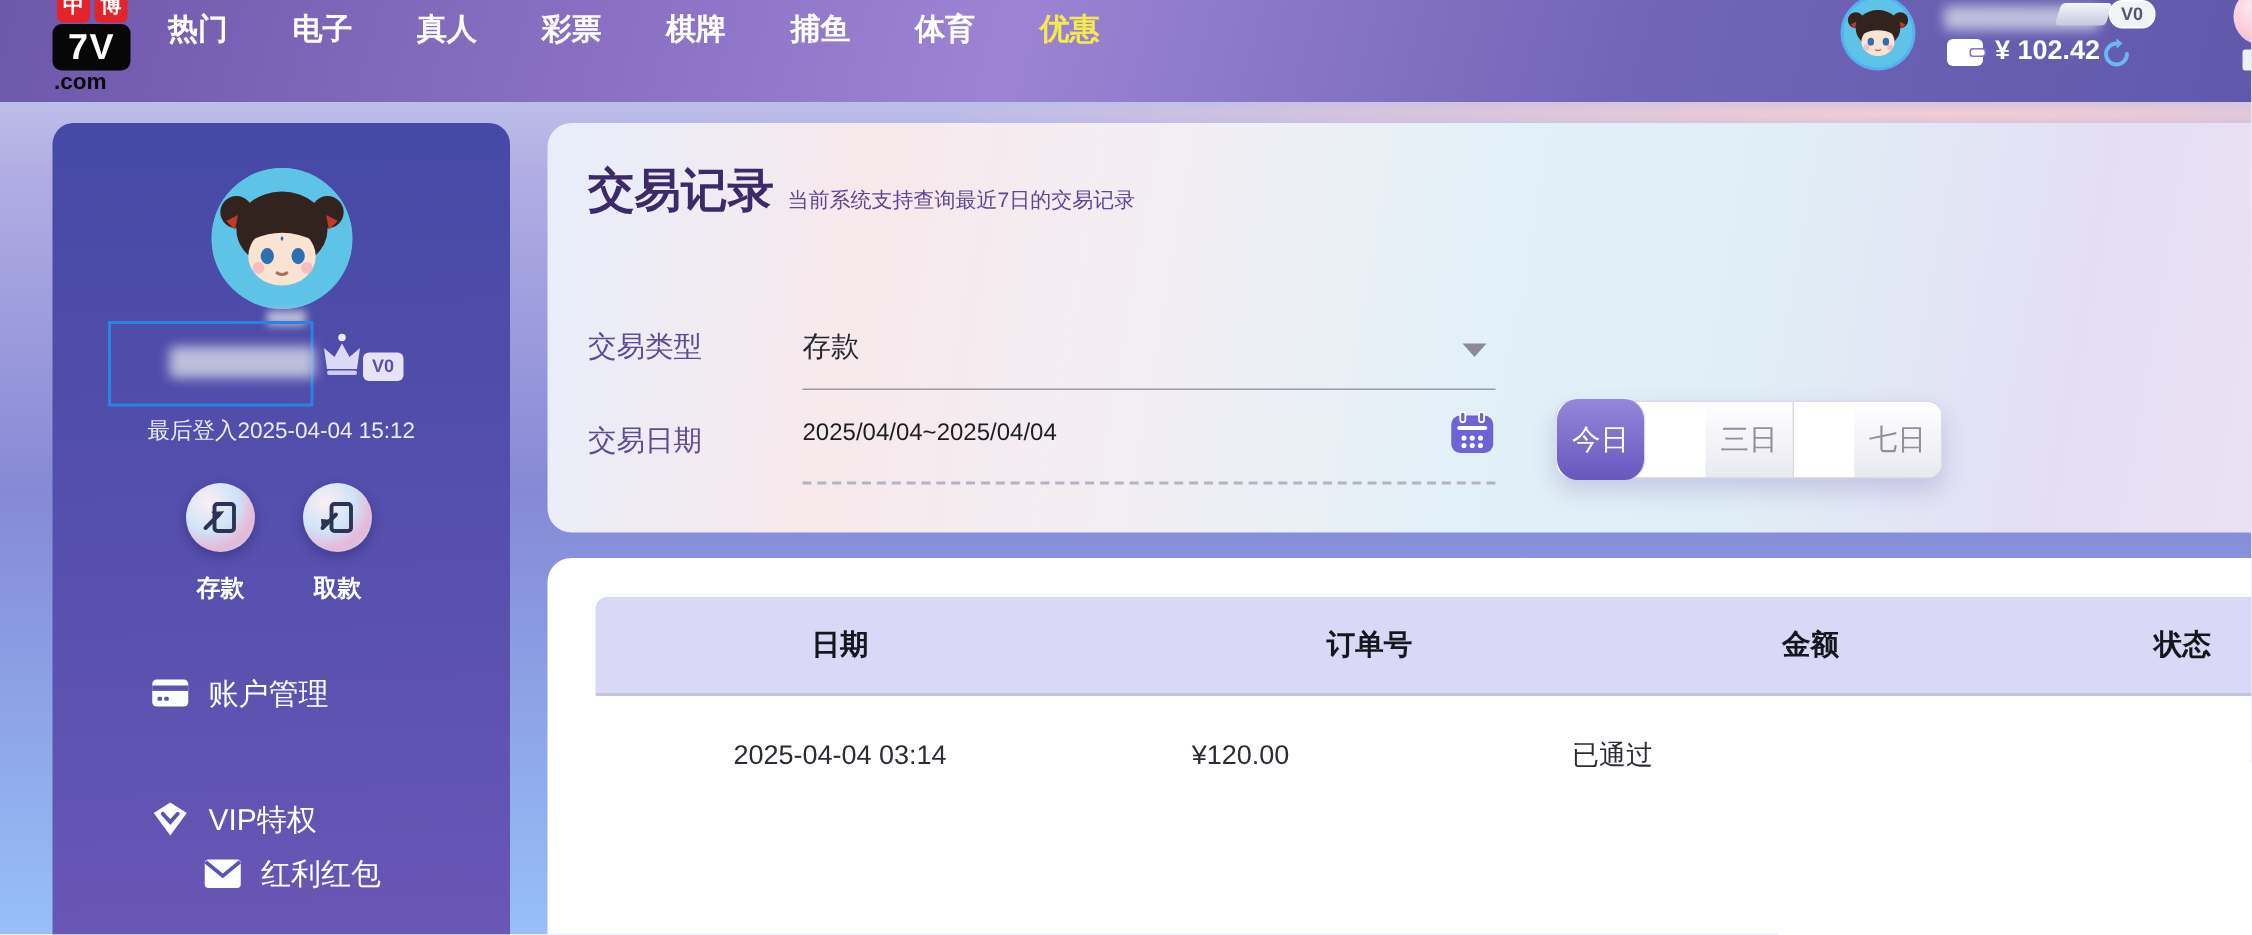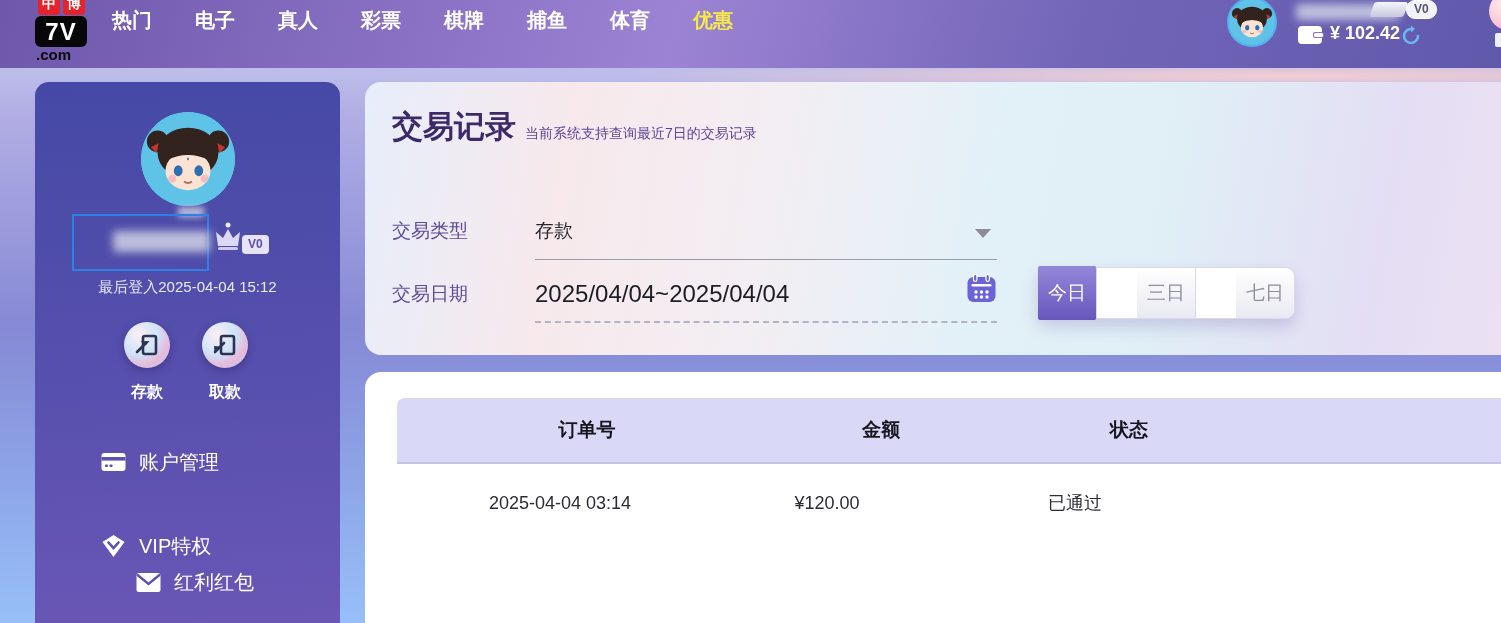--- a/index.html
+++ b/index.html
@@ -70,34 +70,34 @@
   .filter-card { position:absolute; left:365px; top:82px; width:1140px; height:273px; z-index:3;
     border-radius:16px 0 0 16px;
     background:linear-gradient(100deg,#e7eefb 0%,#f7e9ec 18%,#f3eef3 35%,#e2f1f8 55%,#e0eef6 70%,#e4def4 88%,#ece1f3 100%); }
   .title-row { position:absolute; left:27px; top:24px; display:flex; align-items:flex-end; gap:9px; }
   .page-title { font-size:31px; font-weight:800; color:#3c2a68; }
   .page-subtitle { font-size:14px; color:#5e4596; padding-bottom:5px; }
   .f-label { position:absolute; left:27px; font-size:19px; color:#5f4b93; }
   .f-label.type { top:136px; } .f-label.date { top:199px; }
   .f-value { position:absolute; left:170px; font-size:19px; color:#27272f; cursor:pointer; }
   .f-value.type { top:136px; width:460px; }
-  .f-value.date { top:198px; font-size:24px; color:#1d1d26; width:420px; }
+  .f-value.date { top:198px; font-size:16px; color:#1d1d26; width:420px; }
   .caret-down { position:absolute; left:610px; top:147px; width:0; height:0; cursor:pointer;
     border-left:8px solid transparent; border-right:8px solid transparent; border-top:9px solid #8a8a98; }
   .uline { position:absolute; left:170px; top:177px; width:462px; height:1px; background:#9b9baa; }
   .uline-dashed { position:absolute; left:170px; top:239px; width:462px; border-bottom:2px dashed #b3b3c4; }
   .calendar-icon { position:absolute; left:602px; top:192px; cursor:pointer; }
   .range-group { position:absolute; left:672px; top:185px; width:258px; height:52px; display:flex;
     border-radius:10px; background:#fff; border:1px solid #dcd9e8;
     box-shadow:0 8px 16px rgba(90,70,160,.22); }
   .range-btn { flex:1; display:flex; align-items:center; justify-content:center; font-size:19px;
     color:#90909f; background:linear-gradient(#ffffff,#e9e9f2); border-right:1px solid #d9d9e6; cursor:pointer;margin-left:40px; }
   .range-btn:first-child { border-radius:9px 0 0 9px; }
   .range-btn:last-child { border-right:none; border-radius:0 9px 9px 0; }
-  .range-btn.active { background:linear-gradient(#9487da,#6757bd); color:#fff; border-radius:2px; margin:-2px 0; }
+  .range-btn.active { background:linear-gradient(#9487da,#6757bd); color:#fff; border-radius:14px; margin:-2px 0; }
 
   
   .table-card { position:absolute; left:365px; top:372px; width:1140px; height:251px; background:#fff;
     border-radius:16px 0 0 0; z-index:3; }
   .thead { position:absolute; left:32px; top:26px; width:1210px; height:66px; display:flex;
     background:#d9d8f6; border-radius:8px 8px 0 0; border-bottom:2px solid #c3c3de; }
   .trow { position:absolute; left:32px; top:92px; width:1210px; height:78px; display:flex; }
   .cell { display:flex; align-items:center; justify-content:center; }
   .thead .cell { font-size:19px; font-weight:600; color:#16161f; }
   .trow .cell { font-size:18px; color:#2c2c34; }
@@ -264,20 +264,21 @@
 
     <div class="range-group">
       <div class="range-btn active">今日</div>
       <div class="range-btn">三日</div>
       <div class="range-btn">七日</div>
     </div>
   </section>
 
   <section class="table-card">
     <div class="thead">
+      <div class="cell c0">日期</div>
       <div class="cell c1">订单号</div>
       <div class="cell c2">金额</div>
       <div class="cell c3">状态</div>
     </div>
     <div class="trow">
       <div class="cell c0">2025-04-04 03:14</div>
       <div class="cell c2">¥120.00</div>
       <div class="cell c3">已通过</div>
     </div>
   </section>

